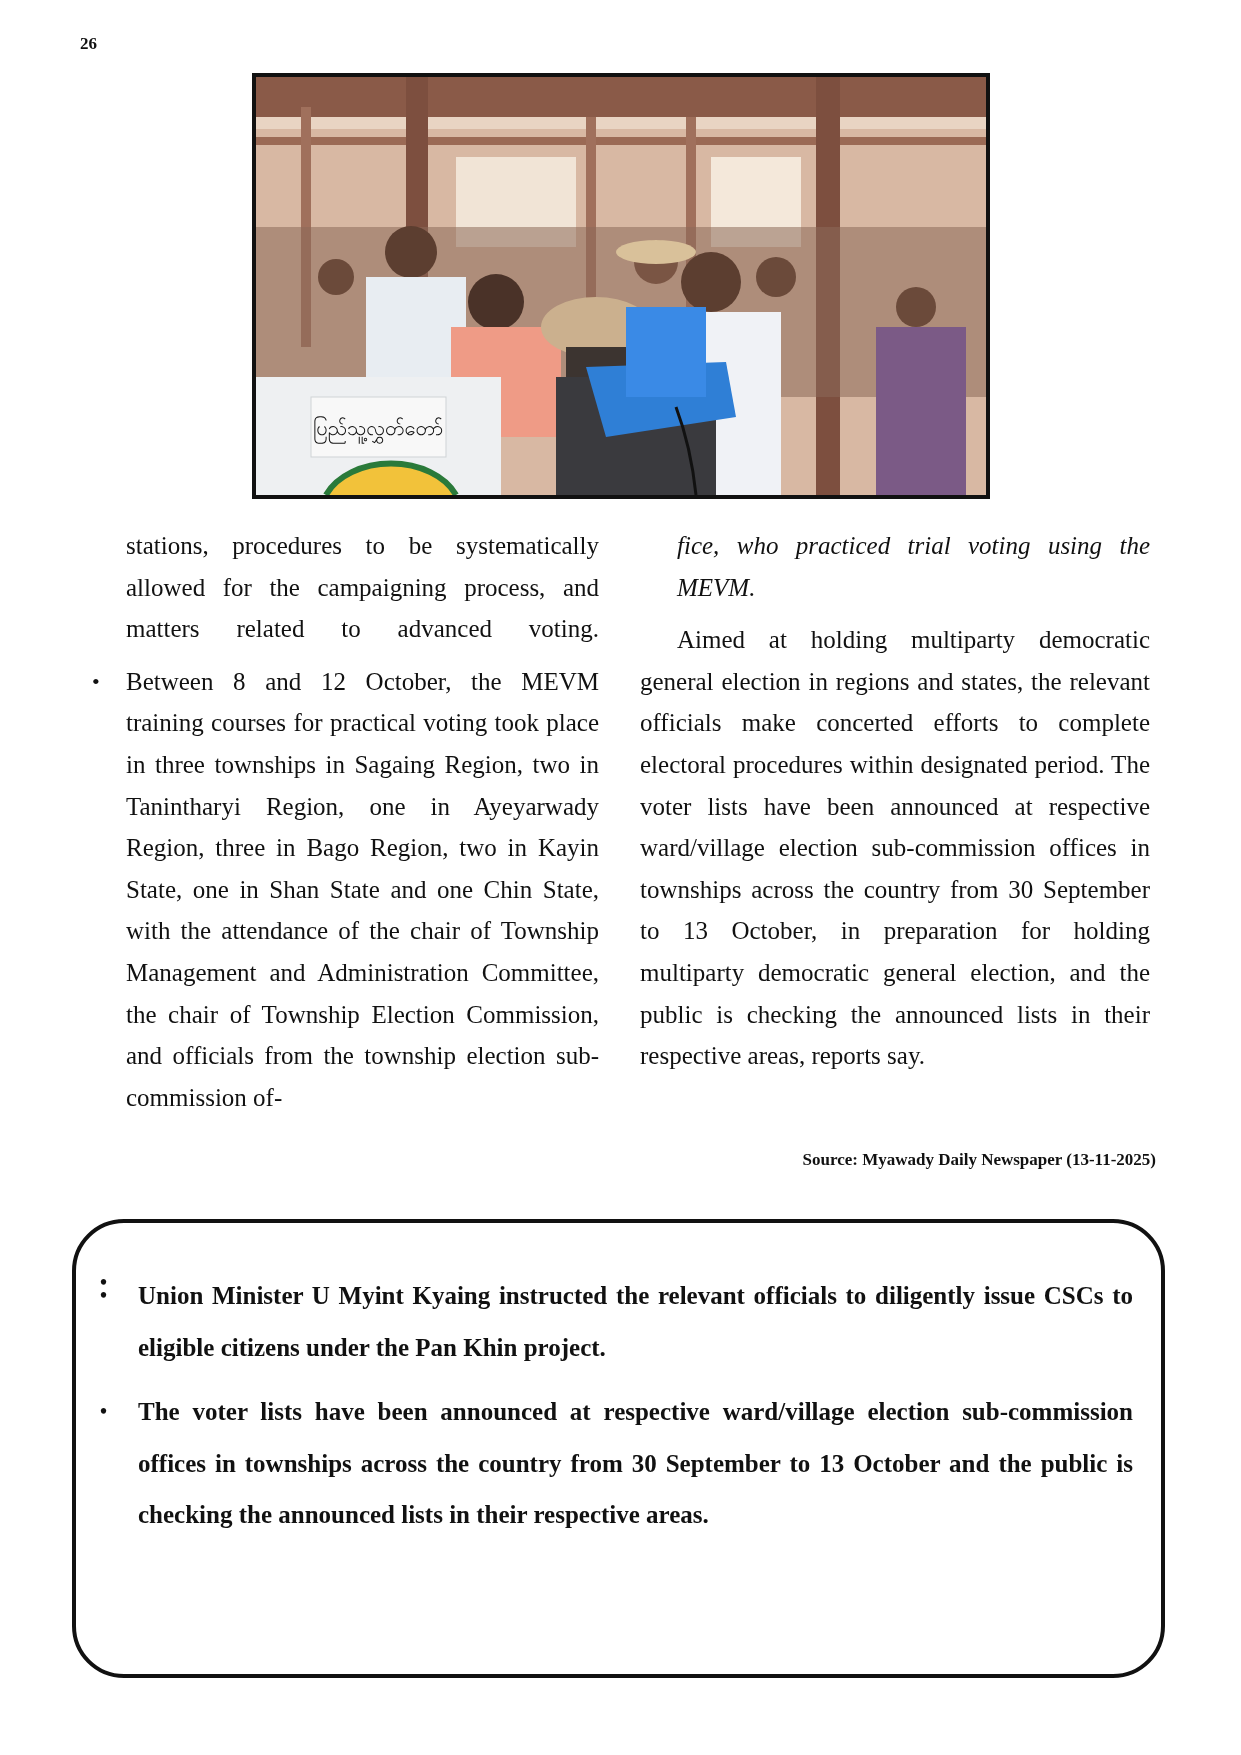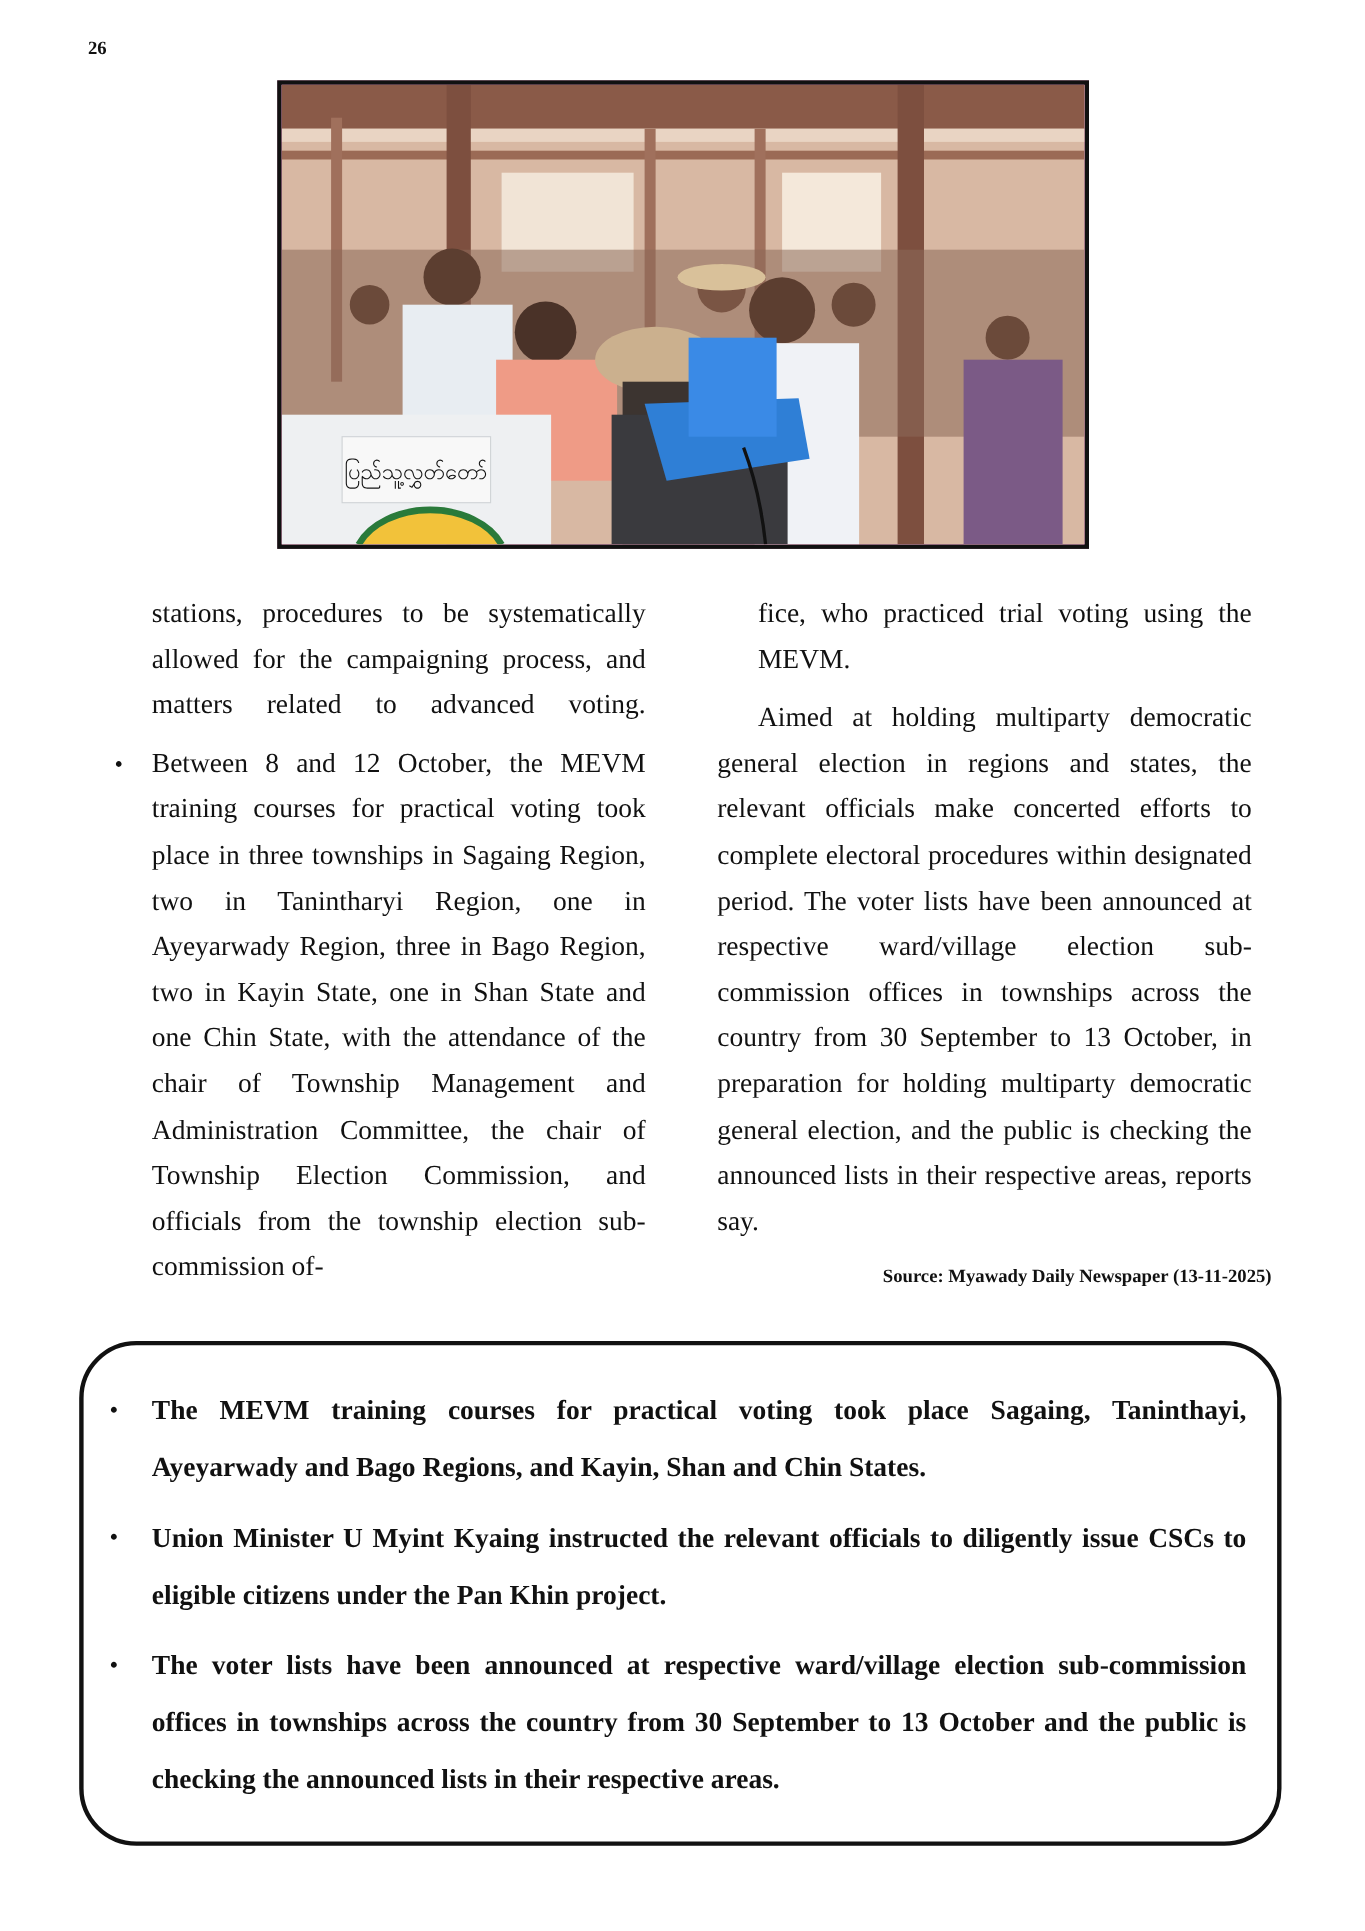--- a/index.html
+++ b/index.html
@@ -3,24 +3,24 @@
 <meta charset="utf-8">
 <style>
   html, body { margin: 0; padding: 0; background: #ffffff; }
   body { width: 1241px; height: 1755px; position: relative; overflow: hidden;
          font-family: "Liberation Serif", "DejaVu Serif", serif; color: #111; }
   .page-number { position: absolute; left: 80px; top: 34px; font-weight: bold; font-size: 17px; }
   .photo-frame { position: absolute; left: 252px; top: 73px; width: 730px; height: 418px;
                  border: 4px solid #111; overflow: hidden; background: #f9a8d4; }
   .photo-frame svg { display: block; width: 100%; height: 100%; }
   .col { position: absolute; font-size: 25px; line-height: 41.6px; text-align: justify; }
-  .col p { margin: 12px; }
+  .col p { margin: 0; }
   .col-left { left: 126px; top: 525px; width: 473px; }
   .col-right { left: 640px; top: 525px; width: 510px; }
-  .indent-block { padding-left: 37px; }
+  .indent-block { padding-left: 37px; font-style: italic; }
   .bullet-item { position: relative; margin-top: 11px !important; }
   .bullet-dot { position: absolute; left: -34px; top: 0; font-size: 22px; }
   .hyph-last { text-align-last: justify; }
   .para-gap { margin-top: 11px !important; text-indent: 37px; }
   .source { position: absolute; right: 85px; top: 1150px; font-size: 17px; font-weight: bold; }
   .summary-box { position: absolute; left: 72px; top: 1219px; width: 1085px; height: 451px;
                  border: 4px solid #111; border-radius: 52px; box-sizing: content-box; }
   .summary-list { list-style: none; margin: 0; padding: 0; position: absolute; left: 62px; right: 28px; top: 34px; }
   .summary-list li { position: relative; font-weight: bold; font-size: 25px; line-height: 51.5px;
                      text-align: justify; margin-bottom: 13px; }
@@ -96,21 +96,20 @@
     <span>Aimed at holding multiparty democratic general election in regions and states, the relevant officials make concerted efforts to complete electoral procedures within designated period. The voter lists have been announced at respective ward/village election sub-commission offices in townships across the country from 30 September to 13 October, in preparation for holding multiparty democratic general election, and the public is checking the announced lists in their respective areas, reports say.</span>
   </p>
 </div>
 
 <div class="source">Source: Myawady Daily Newspaper (13-11-2025)</div>
 
 <div class="summary-box">
   <ul class="summary-list">
     <li>
       <span class="sdot">•</span>
-      <span>The MEVM training courses for practical voting took place Sagaing, Taninthayi, Ayeyarwady and Bago Regions, and Kayin, Shan and Chin States.</span>
     </li>
     <li>
       <span class="sdot">•</span>
       <span>Union Minister U Myint Kyaing instructed the relevant officials to diligently issue CSCs to eligible citizens under the Pan Khin project.</span>
     </li>
     <li>
       <span class="sdot">•</span>
       <span>The voter lists have been announced at respective ward/village election sub-commission offices in townships across the country from 30 September to 13 October and the public is checking the announced lists in their respective areas.</span>
     </li>
   </ul>

